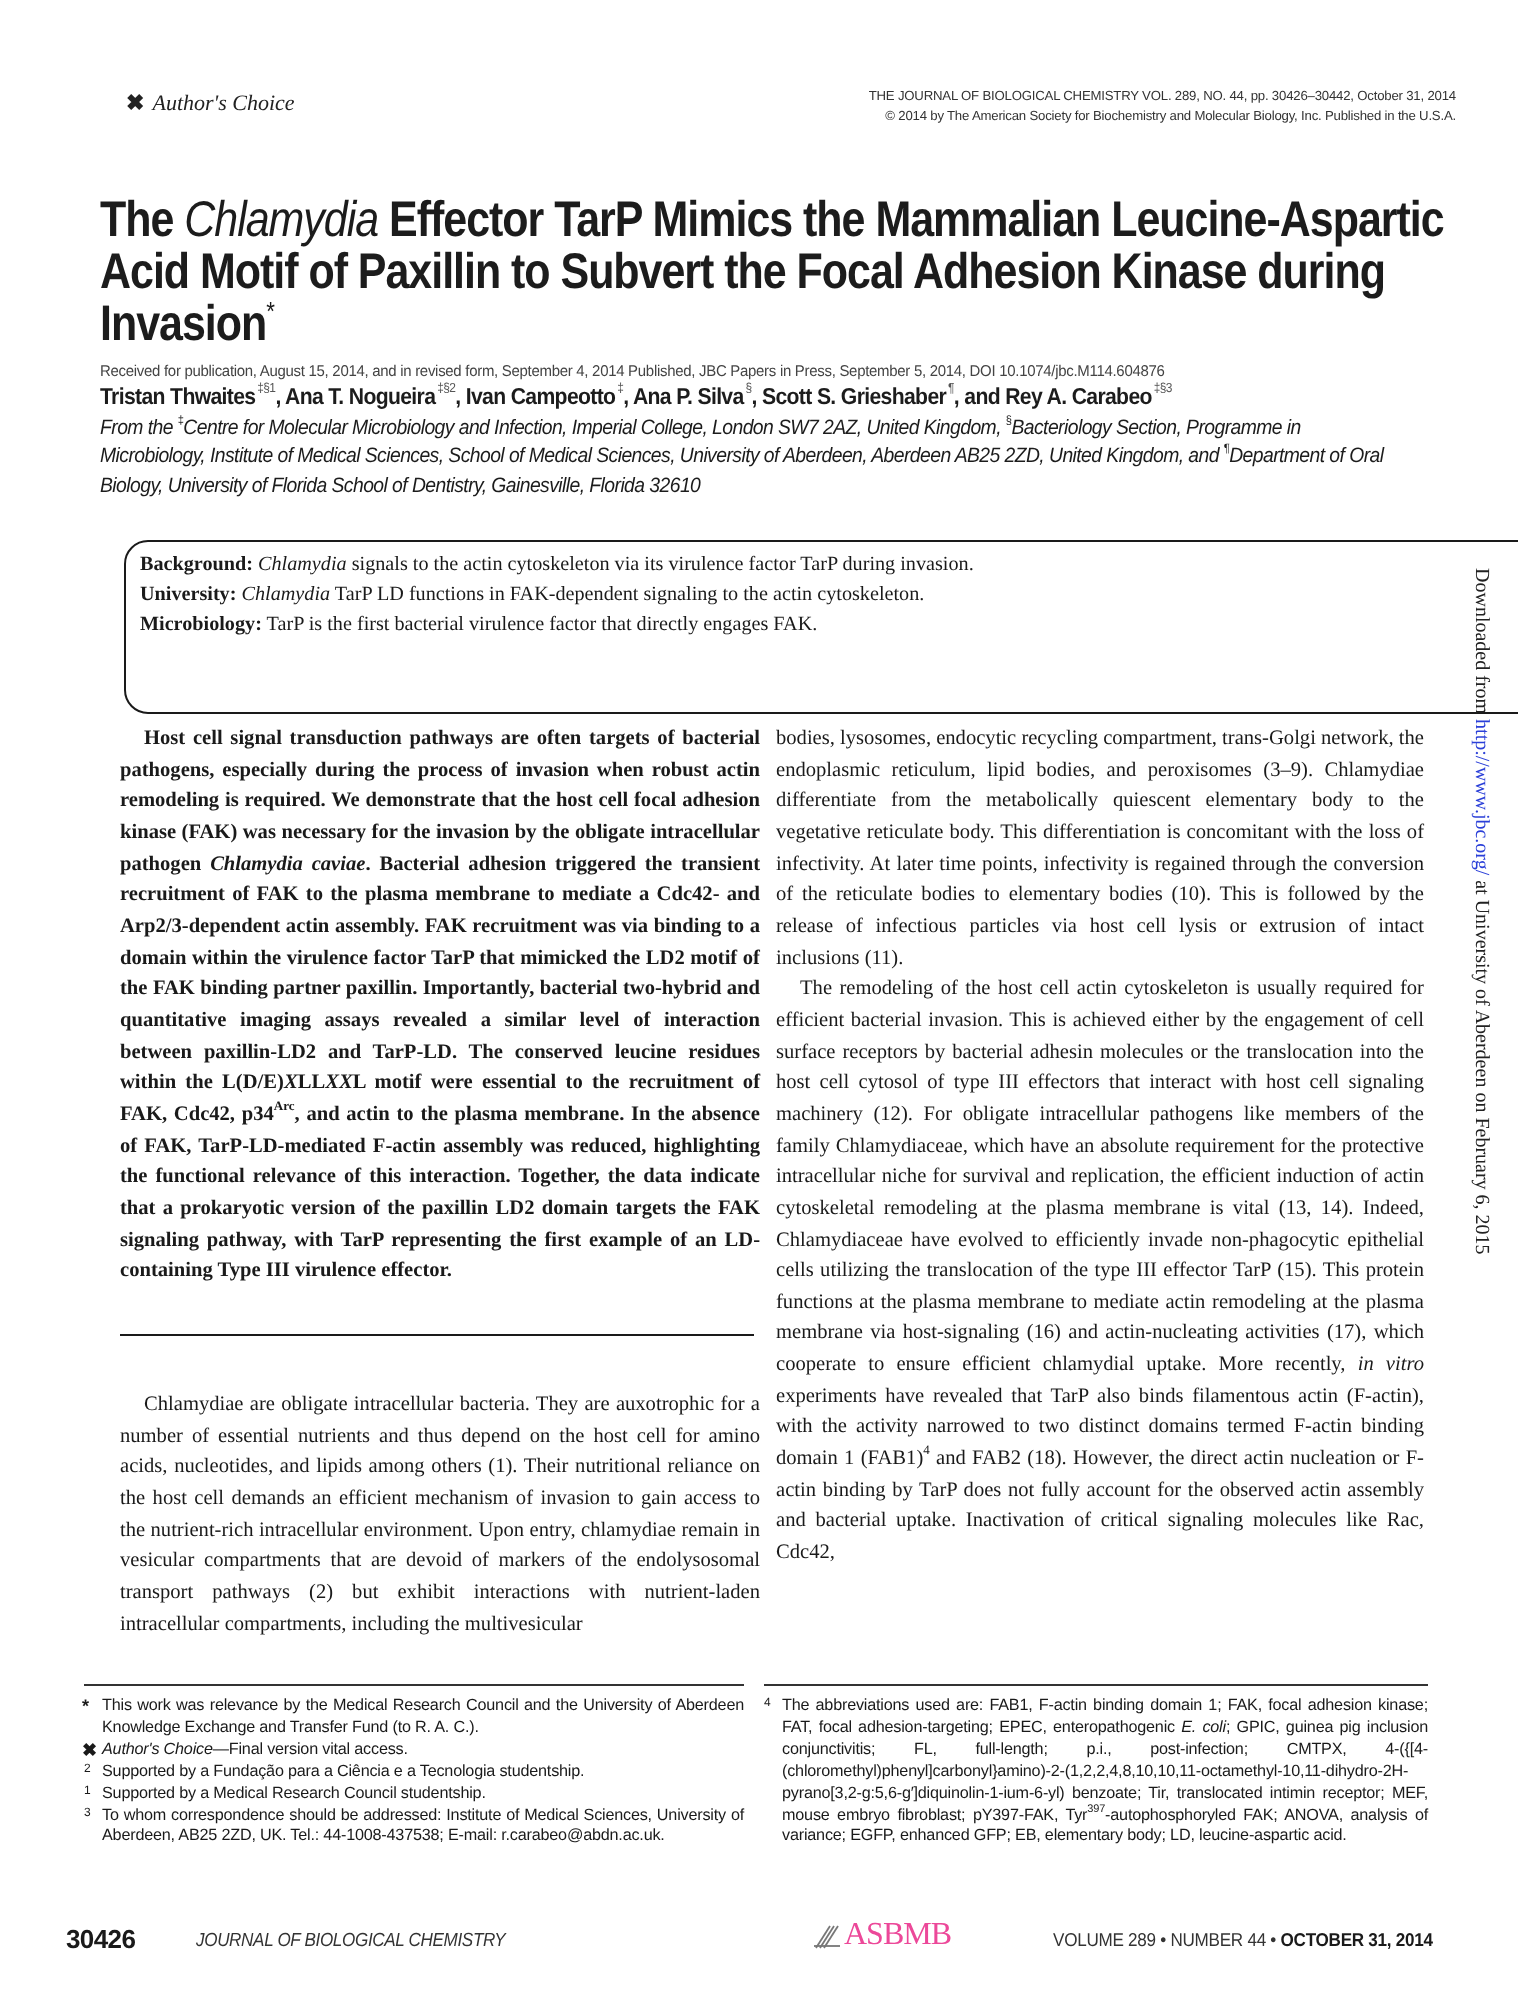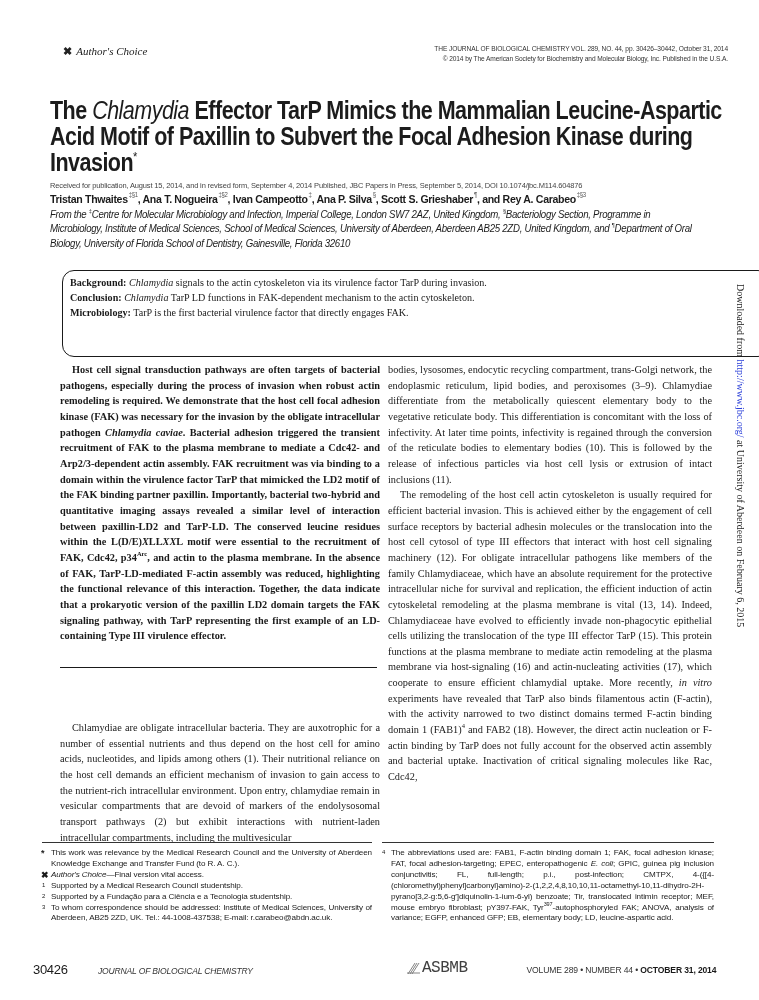--- a/index.html
+++ b/index.html
@@ -29,21 +29,21 @@
     .summary-box p { margin: 0; text-align: justify; }
     .summary-box b { font-weight: bold; }
 
     
     .col { font-family: "Liberation Serif", serif; font-size: 10.3px; line-height: 15.65px; color: #1a1a1a; text-align: justify; }
     .col p { margin: 0; text-indent: 12px; }
     .col-left { left: 60px; width: 320px; }
     .col-right { left: 388px; width: 324px; }
     .abstract { top: 362px; font-weight: bold; }
     .abstract sup { font-size: 6.5px; vertical-align: 5px; line-height: 0; }
-    .intro-left { top: 695px; margin-top: 25px; }
+    .intro-left { top: 695px; }
     .intro-right { top: 362px; }
     .intro-right .no-indent { text-indent: 0; }
     .intro-right sup { font-size: 6.5px; vertical-align: 5px; line-height: 0; }
 
     .abstract-rule { left: 60px; top: 667px; width: 317px; height: 0; border-top: 1.5px solid #1a1a1a; }
 
     
     .fn-rule { height: 0; border-top: 1px solid #333; }
     .fn-rule-left { left: 42px; top: 842px; width: 330px; }
     .fn-rule-right { left: 382px; top: 842px; width: 332px; }
@@ -54,25 +54,25 @@
     .fn .mark { position: absolute; left: 0; top: -1px; font-size: 6px; }
     .fn .mark.big { font-size: 9px; top: 0; font-weight: bold; left: -1px; }
     .fn i { font-style: italic; }
     .fn sup { font-size: 5.5px; vertical-align: 4px; line-height: 0; }
 
     
     .side { left: 733px; top: 284px; width: 420px; height: 14px; transform-origin: left top; transform: translate(0px, 0px) rotate(90deg) translate(0, -14px); font-family: "Liberation Serif", serif; font-size: 10px; line-height: 14px; color: #222; white-space: nowrap; }
     .side .link { color: #2a3fd8; }
 
     
-    .footer-page { left: 33px; top: 962px; font-family: "Liberation Sans", sans-serif; font-weight: normal; font-size: 13px; color: #1a1a1a; letter-spacing: -0.3px; }
+    .footer-page { left: 33px; top: 962px; font-family: "Liberation Sans", sans-serif; font-weight: bold; font-size: 13px; color: #1a1a1a; letter-spacing: -0.3px; }
     .footer-journal { left: 98px; top: 965px; font-family: "Liberation Sans", sans-serif; font-style: italic; font-size: 9.5px; color: #333; letter-spacing: -0.2px; transform: scaleX(0.9); transform-origin: left top; }
     .footer-logo { left: 407px; top: 959px; display: flex; align-items: center; }
     .footer-logo .glyph { width: 14px; height: 14px; margin-right: 1px; }
-    .footer-logo .txt { font-family: Liberation Mono, monospace; font-size: 16px; color: #404040; letter-spacing: -0.5px; }
+    .footer-logo .txt { font-family: Liberation Serif, serif; font-size: 16px; color: #ec4899; letter-spacing: -0.5px; }
     .footer-volume { right: 43px; top: 965px; font-family: "Liberation Sans", sans-serif; font-size: 9.3px; color: #333; letter-spacing: -0.15px; white-space: nowrap; transform: scaleX(0.92); transform-origin: right top; }
     .footer-volume b { font-weight: bold; color: #1a1a1a; }
   </style>
 </head>
 <body>
 
 <div class="abs authors-choice">
   <span class="ac-icon">✖</span><span>Author's Choice</span>
 </div>
 <div class="abs journal-meta">
@@ -89,21 +89,21 @@
 <div class="abs authors">
   <span><span>Tristan Thwaites</span><sup>‡§1</sup></span><span>, </span><span><span>Ana T. Nogueira</span><sup>‡§2</sup></span><span>, </span><span><span>Ivan Campeotto</span><sup>‡</sup></span><span>, </span><span><span>Ana P. Silva</span><sup>§</sup></span><span>, </span><span><span>Scott S. Grieshaber</span><sup>¶</sup></span><span>, and </span><span><span>Rey A. Carabeo</span><sup>‡§3</sup></span>
 </div>
 
 <div class="abs affil">
   <span>From the </span><sup>‡</sup><span>Centre for Molecular Microbiology and Infection, Imperial College, London SW7 2AZ, United Kingdom, </span><sup>§</sup><span>Bacteriology Section, Programme in Microbiology, Institute of Medical Sciences, School of Medical Sciences, University of Aberdeen, Aberdeen AB25 2ZD, United Kingdom, and </span><sup>¶</sup><span>Department of Oral Biology, University of Florida School of Dentistry, Gainesville, Florida 32610</span>
 </div>
 
 <div class="abs summary-box">
   <p><b>Background:</b> <i>Chlamydia</i><span> signals to the actin cytoskeleton via its virulence factor TarP during invasion.</span></p>
-  <p><b>Conclusion:</b> <i>Chlamydia</i><span> TarP LD functions in FAK-dependent mechanism to the actin cytoskeleton.</span></p>
+  <p><b>University:</b> <i>Chlamydia</i><span> TarP LD functions in FAK-dependent signaling to the actin cytoskeleton.</span></p>
   <p><b>Microbiology:</b><span> TarP is the first bacterial virulence factor that directly engages FAK.</span></p>
 </div>
 
 <div class="abs col col-left abstract">
   <p><span>Host cell signal transduction pathways are often targets of bacterial pathogens, especially during the process of invasion when robust actin remodeling is required. We demonstrate that the host cell focal adhesion kinase (FAK) was necessary for the invasion by the obligate intracellular pathogen </span><i>Chlamydia caviae</i><span>. Bacterial adhesion triggered the transient recruitment of FAK to the plasma membrane to mediate a Cdc42- and Arp2/3-dependent actin assembly. FAK recruitment was via binding to a domain within the virulence factor TarP that mimicked the LD2 motif of the FAK binding partner paxillin. Importantly, bacterial two-hybrid and quantitative imaging assays revealed a similar level of interaction between paxillin-LD2 and TarP-LD. The conserved leucine residues within the L(D/E)</span><i>X</i><span>LL</span><i>XX</i><span>L motif were essential to the recruitment of FAK, Cdc42, p34</span><sup>Arc</sup><span>, and actin to the plasma membrane. In the absence of FAK, TarP-LD-mediated F-actin assembly was reduced, highlighting the functional relevance of this interaction. Together, the data indicate that a prokaryotic version of the paxillin LD2 domain targets the FAK signaling pathway, with TarP representing the first example of an LD-containing Type III virulence effector.</span></p>
 </div>
 
 <div class="abs abstract-rule"></div>
 
 <div class="abs col col-left intro-left">
@@ -114,22 +114,22 @@
   <p class="no-indent">bodies, lysosomes, endocytic recycling compartment, trans-Golgi network, the endoplasmic reticulum, lipid bodies, and peroxisomes (3–9). Chlamydiae differentiate from the metabolically quiescent elementary body to the vegetative reticulate body. This differentiation is concomitant with the loss of infectivity. At later time points, infectivity is regained through the conversion of the reticulate bodies to elementary bodies (10). This is followed by the release of infectious particles via host cell lysis or extrusion of intact inclusions (11).</p>
   <p><span>The remodeling of the host cell actin cytoskeleton is usually required for efficient bacterial invasion. This is achieved either by the engagement of cell surface receptors by bacterial adhesin molecules or the translocation into the host cell cytosol of type III effectors that interact with host cell signaling machinery (12). For obligate intracellular pathogens like members of the family Chlamydiaceae, which have an absolute requirement for the protective intracellular niche for survival and replication, the efficient induction of actin cytoskeletal remodeling at the plasma membrane is vital (13, 14). Indeed, Chlamydiaceae have evolved to efficiently invade non-phagocytic epithelial cells utilizing the translocation of the type III effector TarP (15). This protein functions at the plasma membrane to mediate actin remodeling at the plasma membrane via host-signaling (16) and actin-nucleating activities (17), which cooperate to ensure efficient chlamydial uptake. More recently, </span><i>in vitro</i><span> experiments have revealed that TarP also binds filamentous actin (F-actin), with the activity narrowed to two distinct domains termed F-actin binding domain 1 (FAB1)</span><sup>4</sup><span> and FAB2 (18). However, the direct actin nucleation or F-actin binding by TarP does not fully account for the observed actin assembly and bacterial uptake. Inactivation of critical signaling molecules like Rac, Cdc42,</span></p>
 </div>
 
 <div class="abs fn-rule fn-rule-left"></div>
 <div class="abs fn-rule fn-rule-right"></div>
 
 <div class="abs fn fn-left">
   <div class="item"><span class="mark big">*</span><span>This work was relevance by the Medical Research Council and the University of Aberdeen Knowledge Exchange and Transfer Fund (to R. A. C.).</span></div>
   <div class="item"><span class="mark big">✖</span><i>Author's Choice</i><span>—Final version vital access.</span></div>
+  <div class="item"><span class="mark">2</span><span>Supported by a Fundação para a Ciência e a Tecnologia studentship.</span></div>
   <div class="item"><span class="mark">1</span><span>Supported by a Medical Research Council studentship.</span></div>
-  <div class="item"><span class="mark">2</span><span>Supported by a Fundação para a Ciência e a Tecnologia studentship.</span></div>
   <div class="item"><span class="mark">3</span><span>To whom correspondence should be addressed: Institute of Medical Sciences, University of Aberdeen, AB25 2ZD, UK. Tel.: 44-1008-437538; E-mail: r.carabeo@abdn.ac.uk.</span></div>
 </div>
 
 <div class="abs fn fn-right">
   <div class="item"><span class="mark">4</span><span>The abbreviations used are: FAB1, F-actin binding domain 1; FAK, focal adhesion kinase; FAT, focal adhesion-targeting; EPEC, enteropathogenic </span><i>E. coli</i><span>; GPIC, guinea pig inclusion conjunctivitis; FL, full-length; p.i., post-infection; CMTPX, 4-({[4-(chloromethyl)phenyl]carbonyl}amino)-2-(1,2,2,4,8,10,10,11-octamethyl-10,11-dihydro-2H-pyrano[3,2-g:5,6-g′]diquinolin-1-ium-6-yl) benzoate; Tir, translocated intimin receptor; MEF, mouse embryo fibroblast; pY397-FAK, Tyr</span><sup>397</sup><span>-autophosphoryled FAK; ANOVA, analysis of variance; EGFP, enhanced GFP; EB, elementary body; LD, leucine-aspartic acid.</span></div>
 </div>
 
 <div class="abs side">
   <span>Downloaded from </span><span class="link">http://www.jbc.org/</span><span> at University of Aberdeen on February 6, 2015</span>
 </div>

